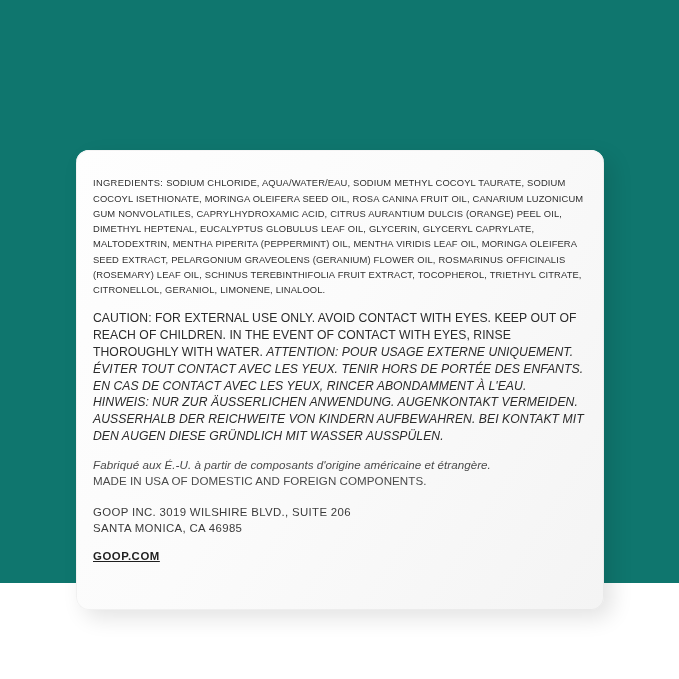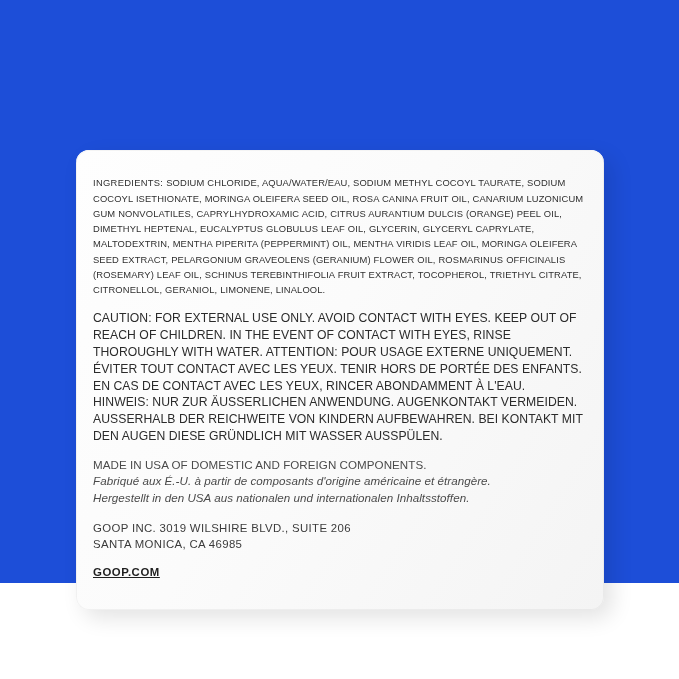--- a/index.html
+++ b/index.html
@@ -10,21 +10,21 @@
   body {
     width: 679px;
     height: 679px;
     overflow: hidden;
     font-family: "Liberation Sans", sans-serif;
   }
   #stage {
     position: relative;
     width: 679px;
     height: 583px;
-    background: #1d4ed8;
+    background: #0f766e;
   }
   
   #shadow {
     position: absolute;
     left: 84px;
     top: 158px;
     width: 528px;
     height: 460px;
     border-radius: 14px;
     background: #000;
@@ -70,20 +70,21 @@
   }
 
   .caution {
     margin-top: 13px;
     font-size: 12.2px;
     line-height: 1.38;
     color: #2b2b2b;
     letter-spacing: 0.05px;
   }
   .caution .it {
+    font-style: italic;
   }
 
   .origin {
     margin-top: 12px;
     font-size: 11.6px;
     line-height: 1.4;
     color: #4a4a4a;
     letter-spacing: 0.05px;
   }
   .origin .it {
@@ -117,23 +118,22 @@
 <div id="stage">
   <div id="shadow"></div>
   <div id="panel">
     <div id="content">
 
       <p class="ingredients"><span class="lead">INGREDIENTS:</span><span> SODIUM CHLORIDE, AQUA/WATER/EAU, SODIUM METHYL COCOYL TAURATE, SODIUM COCOYL ISETHIONATE, MORINGA OLEIFERA SEED OIL, ROSA CANINA FRUIT OIL, CANARIUM LUZONICUM GUM NONVOLATILES, CAPRYLHYDROXAMIC ACID, CITRUS AURANTIUM DULCIS (ORANGE) PEEL OIL, DIMETHYL HEPTENAL, EUCALYPTUS GLOBULUS LEAF OIL, GLYCERIN, GLYCERYL CAPRYLATE, MALTODEXTRIN, MENTHA PIPERITA (PEPPERMINT) OIL, MENTHA VIRIDIS LEAF OIL, MORINGA OLEIFERA SEED EXTRACT, PELARGONIUM GRAVEOLENS (GERANIUM) FLOWER OIL, ROSMARINUS OFFICINALIS (ROSEMARY) LEAF OIL, SCHINUS TEREBINTHIFOLIA FRUIT EXTRACT, TOCOPHEROL, TRIETHYL CITRATE, CITRONELLOL, GERANIOL, LIMONENE, LINALOOL.</span></p>
 
       <p class="caution"><span>CAUTION: FOR EXTERNAL USE ONLY. AVOID CONTACT WITH EYES. KEEP OUT OF REACH OF CHILDREN. IN THE EVENT OF CONTACT WITH EYES, RINSE THOROUGHLY WITH WATER. </span><span class="it">ATTENTION: POUR USAGE EXTERNE UNIQUEMENT. ÉVITER TOUT CONTACT AVEC LES YEUX. TENIR HORS DE PORTÉE DES ENFANTS. EN CAS DE CONTACT AVEC LES YEUX, RINCER ABONDAMMENT À L'EAU. </span><span class="it">HINWEIS: NUR ZUR ÄUSSERLICHEN ANWENDUNG. AUGENKONTAKT VERMEIDEN. AUSSERHALB DER REICHWEITE VON KINDERN AUFBEWAHREN. BEI KONTAKT MIT DEN AUGEN DIESE GRÜNDLICH MIT WASSER AUSSPÜLEN.</span></p>
 
       <p class="origin">
+        <span class="line it">Fabriqué aux É.-U. à partir de composants d'origine américaine et étrangère.</span>
         <span class="line">MADE IN USA OF DOMESTIC AND FOREIGN COMPONENTS.</span>
-        <span class="line it">Fabriqué aux É.-U. à partir de composants d'origine américaine et étrangère.</span>
-        <span class="line it">Hergestellt in den USA aus nationalen und internationalen Inhaltsstoffen.</span>
       </p>
 
       <p class="address">
         <span class="line">GOOP INC. 3019 WILSHIRE BLVD., SUITE 206</span>
         <span class="line">SANTA MONICA, CA 46985</span>
       </p>
 
       <p class="site">GOOP.COM</p>
 
     </div>

